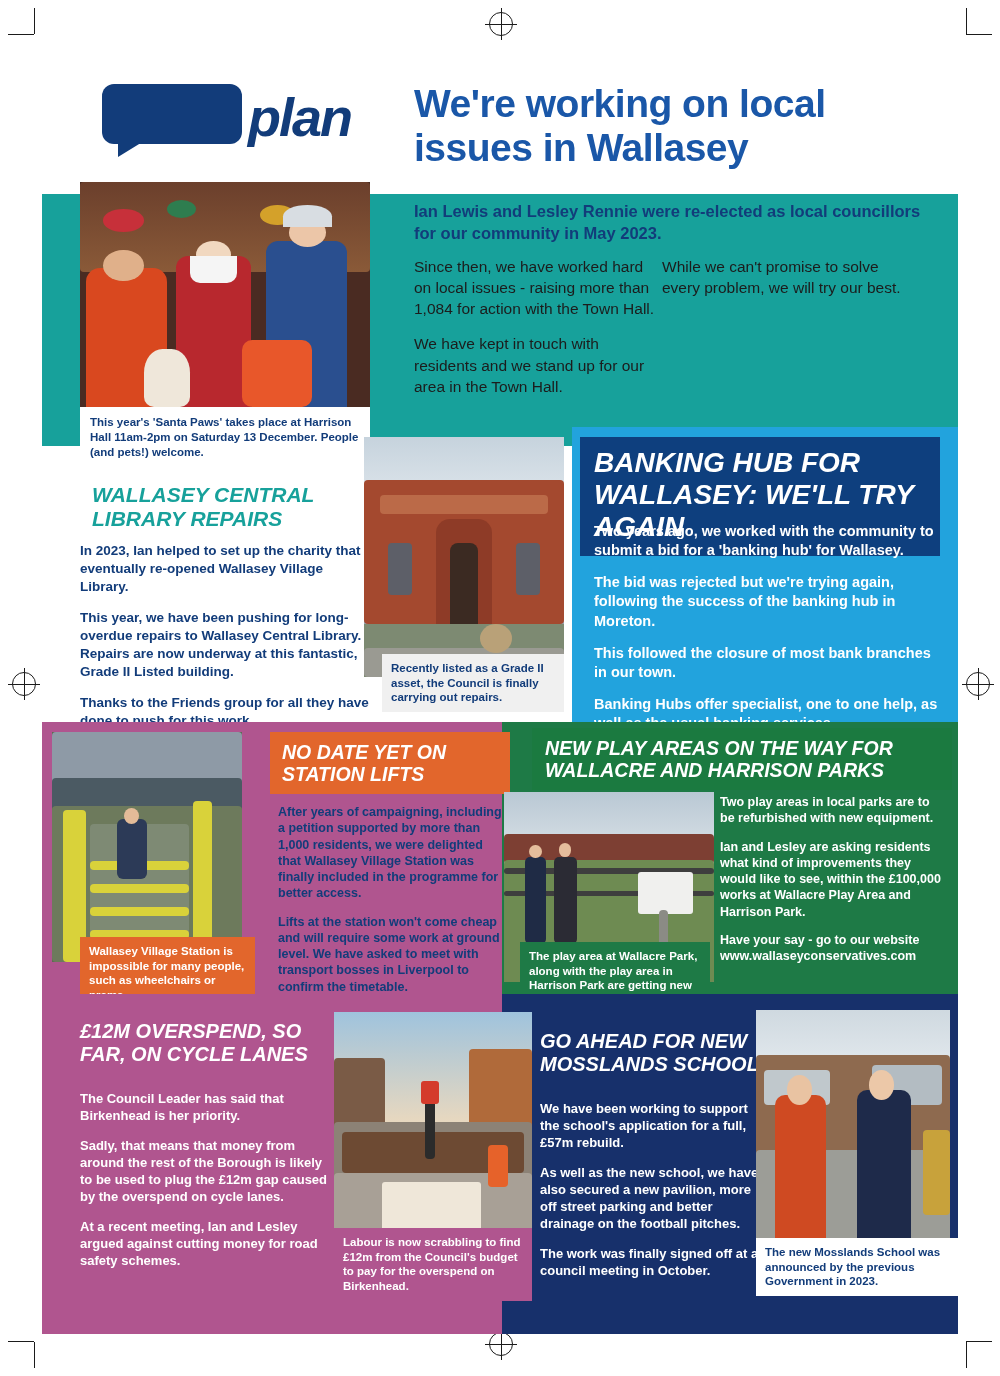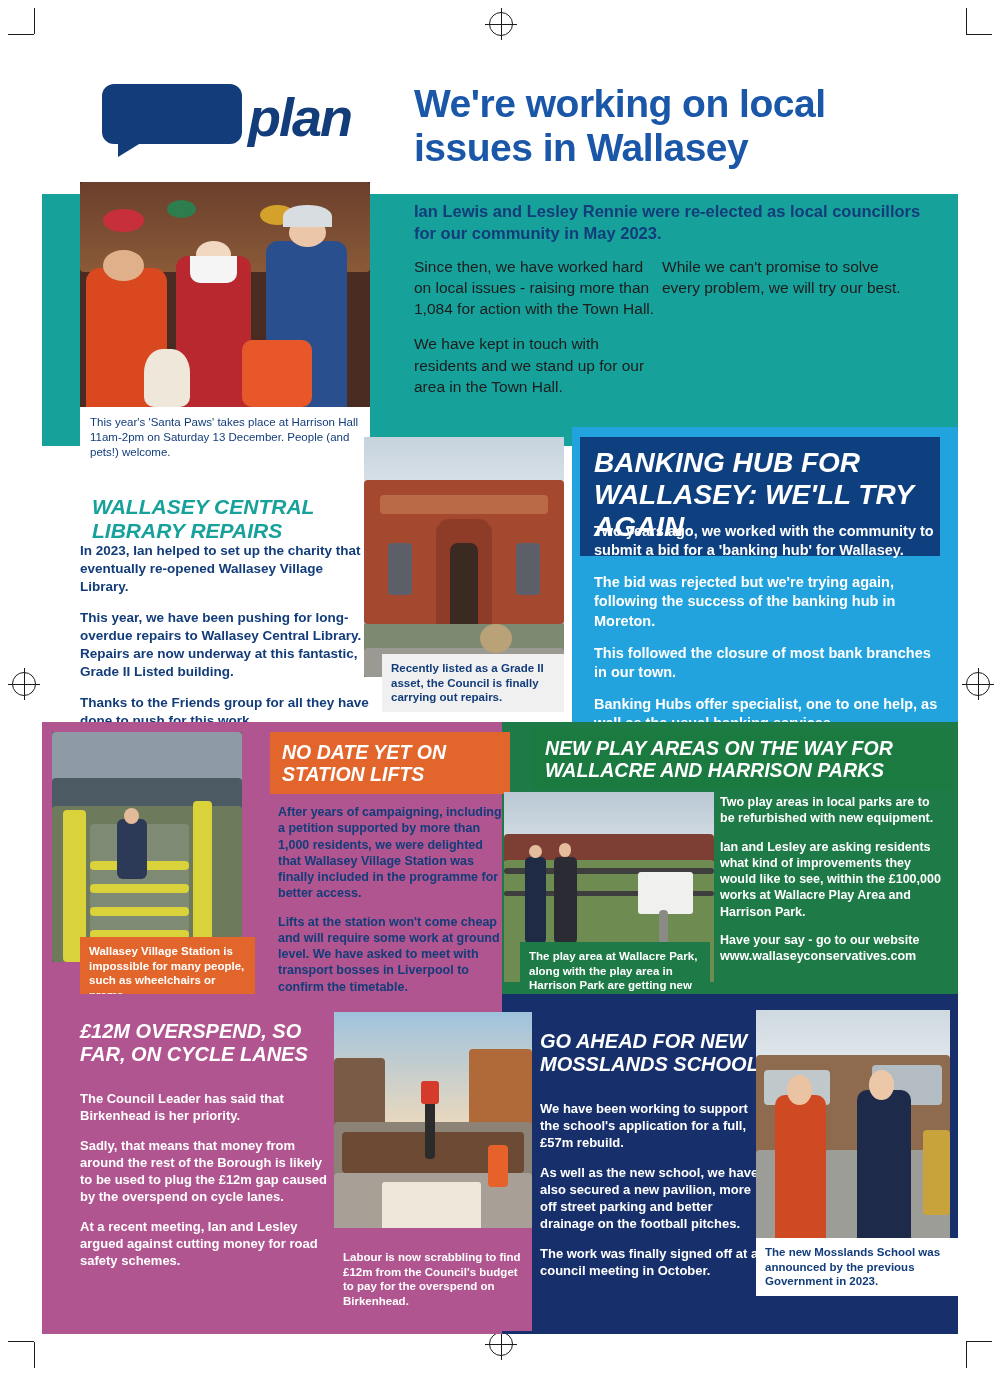--- a/index.html
+++ b/index.html
@@ -51,36 +51,36 @@
   .intro{position:absolute;left:372px;top:158px;width:520px;}
   .intro-lead{color:#123c7a;font-size:16.5px;font-weight:bold;line-height:1.34;}
   .intro-cols{display:flex;margin-top:12px;}
   .intro-cols p{margin:0 0 14px 0;color:#1c1c1c;font-size:15.5px;line-height:1.36;}
   .intro-col{width:248px;}
 
   
   .ph1{position:absolute;left:38px;top:140px;width:290px;height:225px;overflow:hidden;}
   .cap1{position:absolute;left:38px;top:365px;width:290px;background:#ffffff;
         padding:8px 10px;box-sizing:border-box;color:#123c7a;font-size:11.5px;
-        font-weight:normal;line-height:1.3;}
+        font-weight:bold;line-height:1.3;}
 
   
   .blue-block{position:absolute;left:530px;top:385px;width:386px;height:330px;background:#22a3dd;
      border-top-left-radius:0;}
   .blue-head{
     position:absolute;left:538px;top:395px;width:360px;background:#0e3f7e;
     color:#fff;font-size:28px;font-weight:bold;font-style:italic;line-height:1.15;
     padding:10px 14px 12px 14px;box-sizing:border-box;letter-spacing:0px;
   }
   .blue-body{position:absolute;left:552px;top:480px;width:352px;}
   .blue-body p{margin:0 0 13px 0;color:#fff;font-size:14.5px;font-weight:bold;line-height:1.32;}
 
   
   .lib-head{
-    position:absolute;left:38px;top:444px;width:295px;background:#ffffff;
+    position:absolute;left:38px;top:432px;width:295px;background:#ffffff;
     color:#17a19b;font-size:21px;font-weight:bold;font-style:italic;line-height:1.15;
     padding:9px 12px;box-sizing:border-box;
   }
   .lib-body{position:absolute;left:38px;top:500px;width:290px;}
   .lib-body p{margin:0 0 13px 0;color:#123c7a;font-size:13.5px;font-weight:bold;line-height:1.33;}
 
   .ph2{position:absolute;left:322px;top:395px;width:200px;height:240px;overflow:hidden;}
   .cap2{position:absolute;left:340px;top:612px;width:182px;background:#f0f0f0;
         padding:7px 9px;box-sizing:border-box;color:#123c7a;font-size:11.5px;
         font-weight:bold;line-height:1.28;}
@@ -114,21 +114,21 @@
   .bot-band{position:absolute;left:0;top:952px;width:916px;height:340px;background:#b0558f;}
   .bot-navy{position:absolute;left:460px;top:952px;width:456px;height:340px;background:#17306b;}
 
   .cycle-head{position:absolute;left:38px;top:978px;width:250px;color:#fff;
         font-size:20px;font-weight:bold;font-style:italic;line-height:1.14;}
   .cycle-body{position:absolute;left:38px;top:1048px;width:250px;}
   .cycle-body p{margin:0 0 13px 0;color:#fff;font-size:13px;font-weight:bold;line-height:1.31;}
 
   .ph5{position:absolute;left:292px;top:970px;width:198px;height:230px;overflow:hidden;}
   .cap5{position:absolute;left:292px;top:1186px;width:198px;background:#b0558f;
-        padding:22px 9px;box-sizing:border-box;color:#fff;font-size:11.5px;
+        padding:7px 9px;box-sizing:border-box;color:#fff;font-size:11.5px;
         font-weight:bold;line-height:1.28;}
 
   .moss-head{position:absolute;left:498px;top:988px;width:220px;color:#fff;
         font-size:20px;font-weight:bold;font-style:italic;line-height:1.14;}
   .moss-body{position:absolute;left:498px;top:1058px;width:222px;}
   .moss-body p{margin:0 0 13px 0;color:#fff;font-size:13px;font-weight:bold;line-height:1.31;}
 
   .ph6{position:absolute;left:714px;top:968px;width:194px;height:250px;overflow:hidden;}
   .cap6{position:absolute;left:714px;top:1196px;width:204px;background:#ffffff;
         padding:7px 9px;box-sizing:border-box;color:#123c7a;font-size:11.5px;

